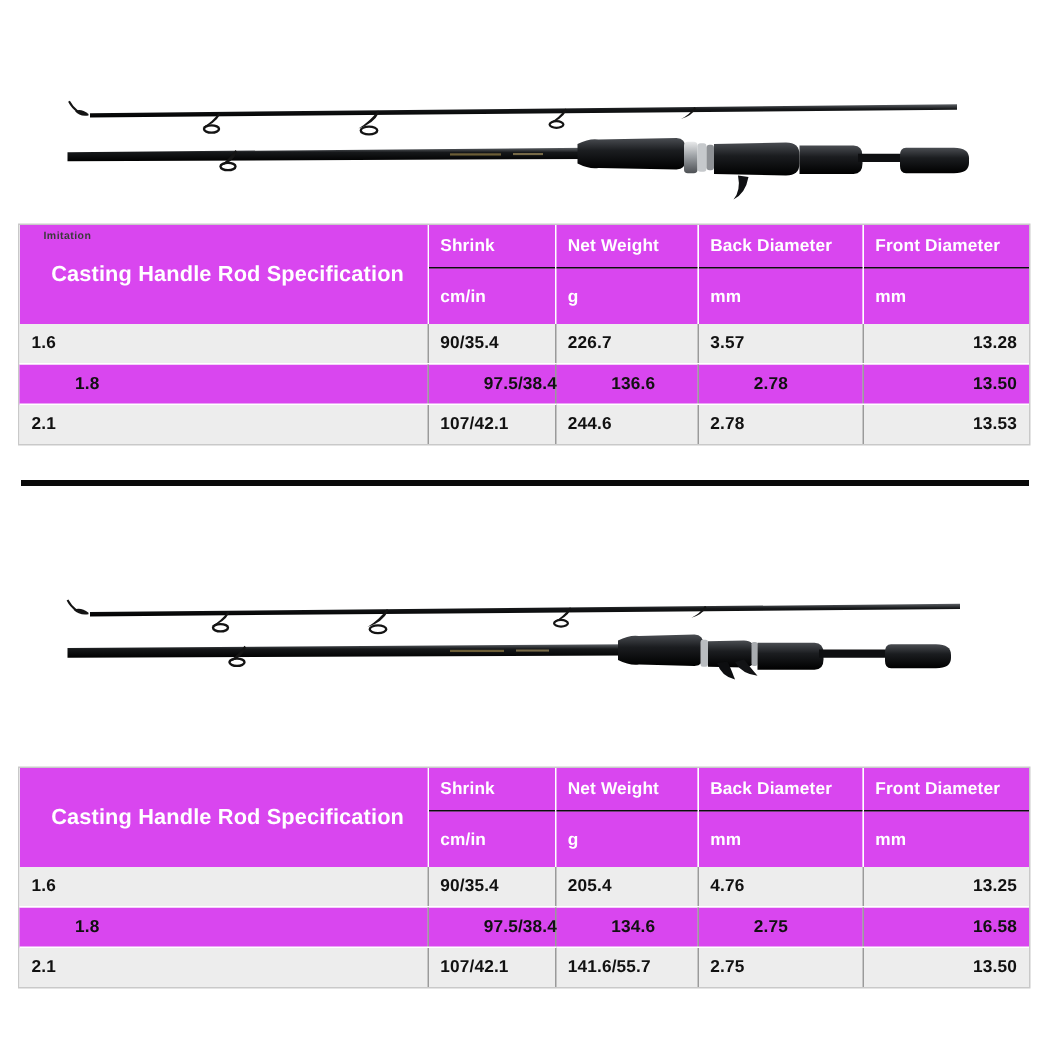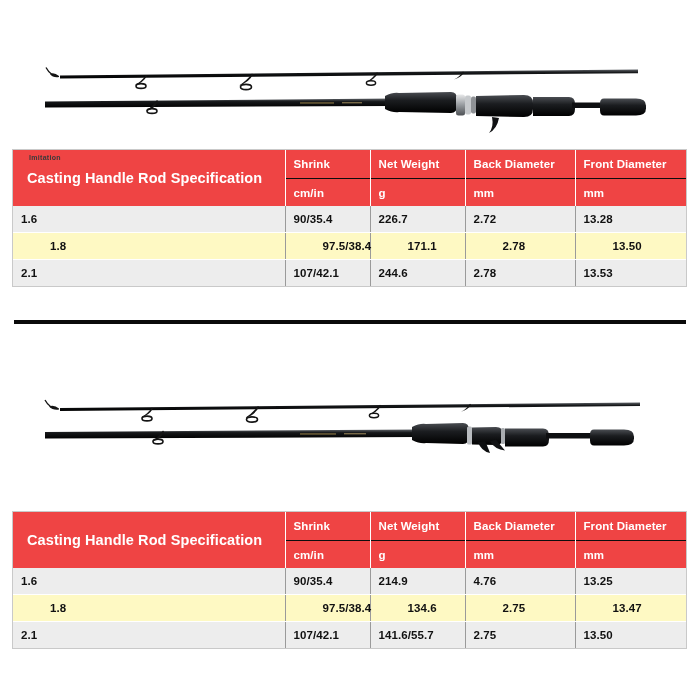--- a/index.html
+++ b/index.html
@@ -60,65 +60,65 @@
     padding: 0 8px;
     text-align: left;
     vertical-align: middle;
     font-size: 11.5px;
     font-weight: bold;
     letter-spacing: .1px;
   }
 
   
   .spec-table thead th {
-    background: #ef4444;
+    background: #d946ef;
     color: #ffffff;
     border-right: 1px solid #ffffff;
   }
   .spec-table thead th:last-child { border-right: none; }
 
   .hdr-row-top th    { height: 28px; }
-  .hdr-row-bottom th { height: 27px; }
+  .hdr-row-bottom th { height: 37px; }
 
   
   th.title-cell {
     background: #232323;
     color: #ffffff;
     font-size: 14.5px;
     vertical-align: middle;
     position: relative;
     padding-left: 14px;
   }
   .watermark {
     position: absolute;
     top: 4px;
     left: 16px;
     font-size: 7px;
     font-weight: bold;
     color: #3a3a3a;
     letter-spacing: .3px;
     line-height: 1;
   }
-  .title-text { display: block; }
+  .title-text { display: block; text-align: center; }
 
   
   .hdr-row-bottom th.sub { border-top: 1px solid #0d0d0d; }
 
   
   .spec-table tbody td {
     height: 26px;
     background: #ededed;
     color: #111111;
     border-right: 1px solid #9a9a9a;
     border-bottom: 1px solid #ffffff;
     margin-left: 48px;
   }
-  .spec-table tbody tr td:last-child { border-right: none; }
+  .spec-table tbody tr td:last-child { border-right: none; text-align: right; }
   .spec-table tbody tr:last-child td { border-bottom: none; }
-  .spec-table tbody tr.alt td { background: #fef9c3; padding-left: 37px; }
+  .spec-table tbody tr.alt td { background: #d946ef; padding-left: 37px; }
 </style>
 </head>
 <body>
 
 <div class="product-figure" id="casting-figure">
   <svg class="rod-svg" viewBox="0 0 700 100" width="700" height="100">
     <defs>
       <linearGradient id="blankGradA" x1="0" y1="0" x2="0" y2="1">
         <stop offset="0%" stop-color="#5d6166"></stop>
         <stop offset="35%" stop-color="#16181a"></stop>
@@ -207,27 +207,27 @@
       <th class="sub">g</th>
       <th class="sub">mm</th>
       <th class="sub">mm</th>
     </tr>
   </thead>
   <tbody>
     <tr>
       <td>1.6</td>
       <td>90/35.4</td>
       <td>226.7</td>
-      <td>2.72</td>
+      <td>3.57</td>
       <td>13.28</td>
     </tr>
     <tr class="alt">
       <td>1.8</td>
       <td>97.5/38.4</td>
-      <td>171.1</td>
+      <td>136.6</td>
       <td>2.78</td>
       <td>13.50</td>
     </tr>
     <tr>
       <td>2.1</td>
       <td>107/42.1</td>
       <td>244.6</td>
       <td>2.78</td>
       <td>13.53</td>
     </tr>
@@ -314,30 +314,30 @@
       <th class="sub">cm/in</th>
       <th class="sub">g</th>
       <th class="sub">mm</th>
       <th class="sub">mm</th>
     </tr>
   </thead>
   <tbody>
     <tr>
       <td>1.6</td>
       <td>90/35.4</td>
-      <td>214.9</td>
+      <td>205.4</td>
       <td>4.76</td>
       <td>13.25</td>
     </tr>
     <tr class="alt">
       <td>1.8</td>
       <td>97.5/38.4</td>
       <td>134.6</td>
       <td>2.75</td>
-      <td>13.47</td>
+      <td>16.58</td>
     </tr>
     <tr>
       <td>2.1</td>
       <td>107/42.1</td>
       <td>141.6/55.7</td>
       <td>2.75</td>
       <td>13.50</td>
     </tr>
   </tbody>
 </table>

